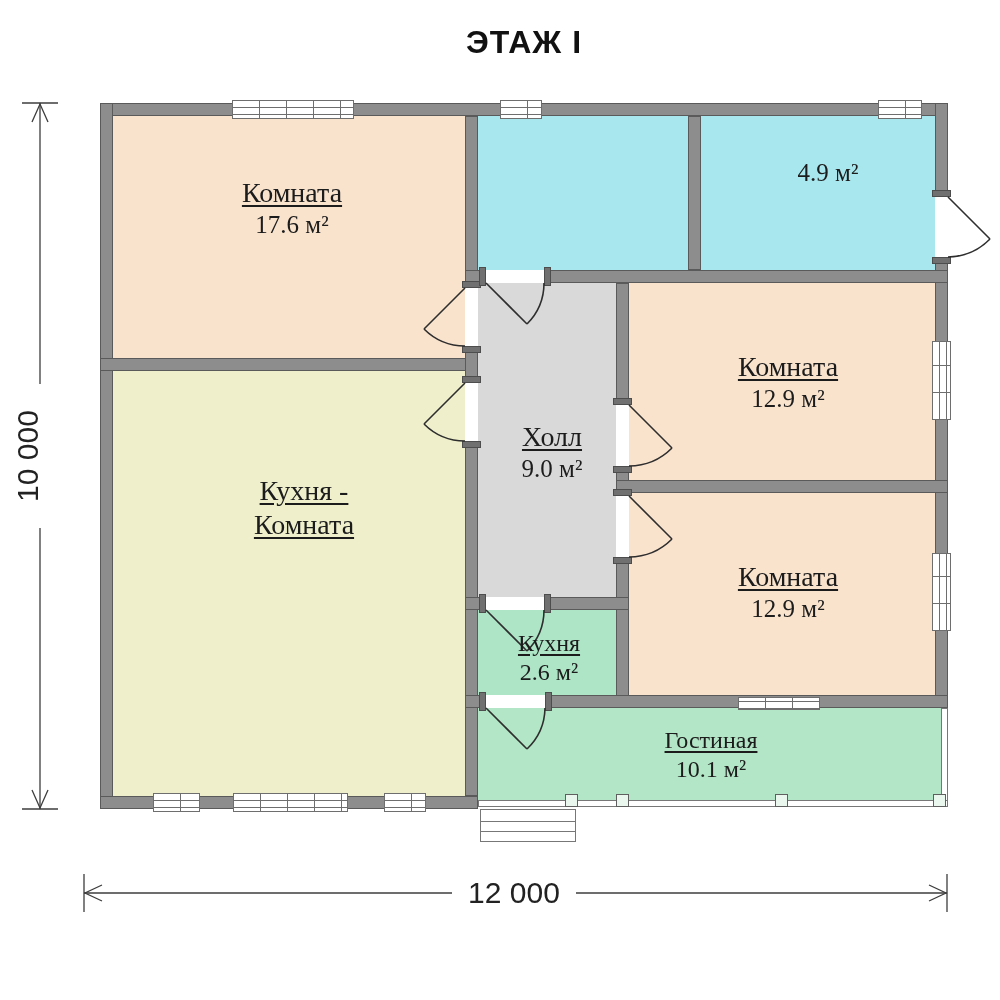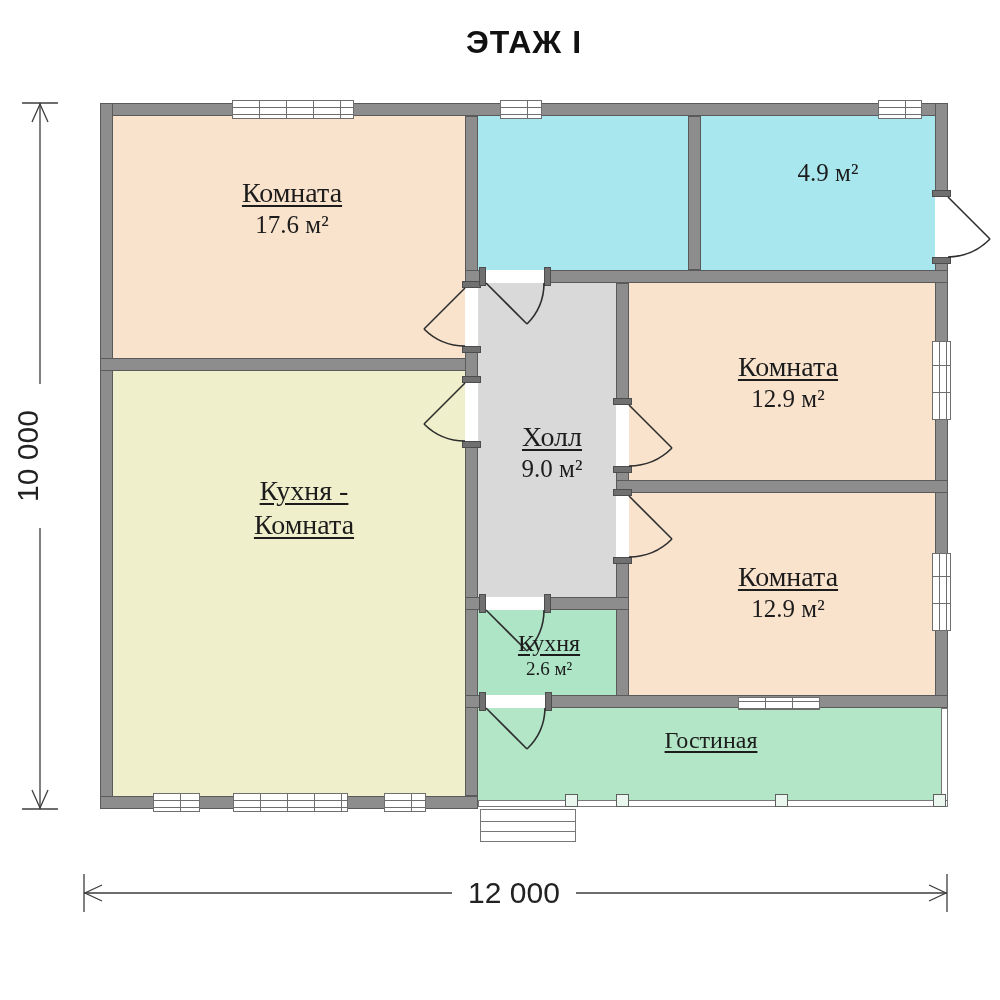--- a/index.html
+++ b/index.html
@@ -19,21 +19,21 @@
                    border-left:1px solid #6e6e6e; border-right:1px solid #6e6e6e; }
   .win-v::after  { background:repeating-linear-gradient(0deg, transparent 0 26px, #6e6e6e 26px 27px); }
   .tedge { position:absolute; box-sizing:border-box; background:#ffffff; border:1px solid #777; }
   .post  { position:absolute; box-sizing:border-box; background:#eaf7ef; border:1px solid #5f5f5f; }
   .steps { position:absolute; box-sizing:border-box; background:#fff; border:1px solid #777; }
   .stepline { position:absolute; left:0; right:0; height:1px; background:#777; }
   .rlabel { position:absolute; text-align:center; color:#1c1c1c; line-height:1.2; }
   .rname  { display:inline-block; font-size:28px; text-decoration:underline; text-underline-offset:3px; }
   .rarea  { display:block; font-size:25px; }
   .small .rname { font-size:24px; }
-  .small .rarea { font-size:19px; }
+  .small .rarea { font-size:24px; }
   .title { position:absolute; left:100px; width:848px; top:24px; text-align:center;
            font-family:"Liberation Sans", sans-serif; font-weight:700; font-size:32px;
            letter-spacing:1px; color:#111; }
   svg.overlay { position:absolute; left:0; top:0; }
   .dimtext { font-family:"Liberation Sans", sans-serif; font-size:30px; fill:#222; }
 </style>
 </head>
 <body>
 
 <div class="stage">
@@ -177,15 +177,16 @@
     <span class="rarea">12.9 м²</span>
   </div>
 
   <div class="rlabel small" style="left:484px;top:629px;width:130px;">
     <span class="rname">Кухня</span>
     <span class="rarea">2.6 м²</span>
   </div>
 
   <div class="rlabel small" style="left:601px;top:726px;width:220px;">
     <span class="rname">Гостиная</span>
+    <span class="rarea">10.1 м²</span>
   </div>
 
 </div>
 
 </body></html>

